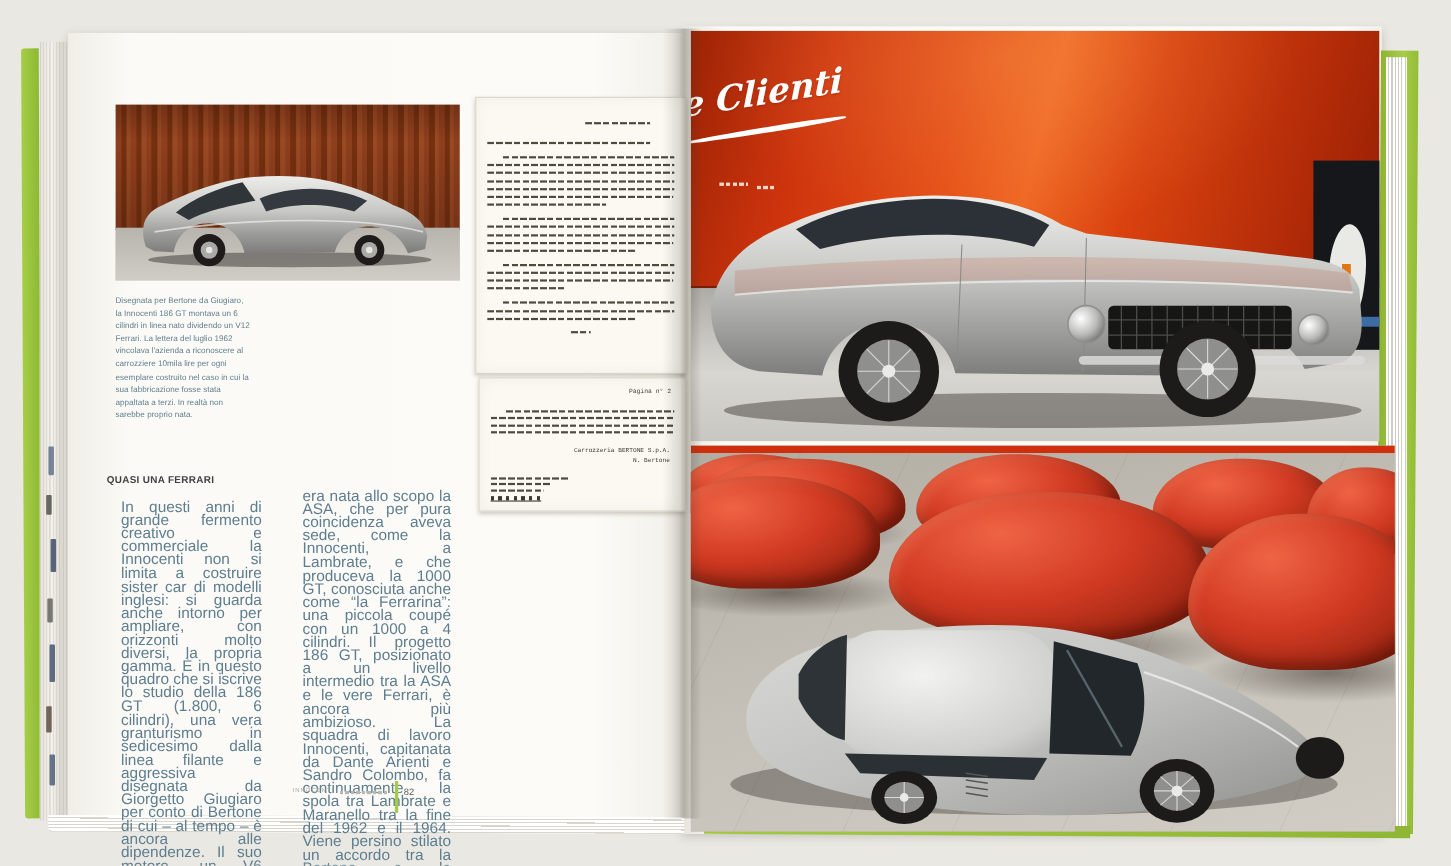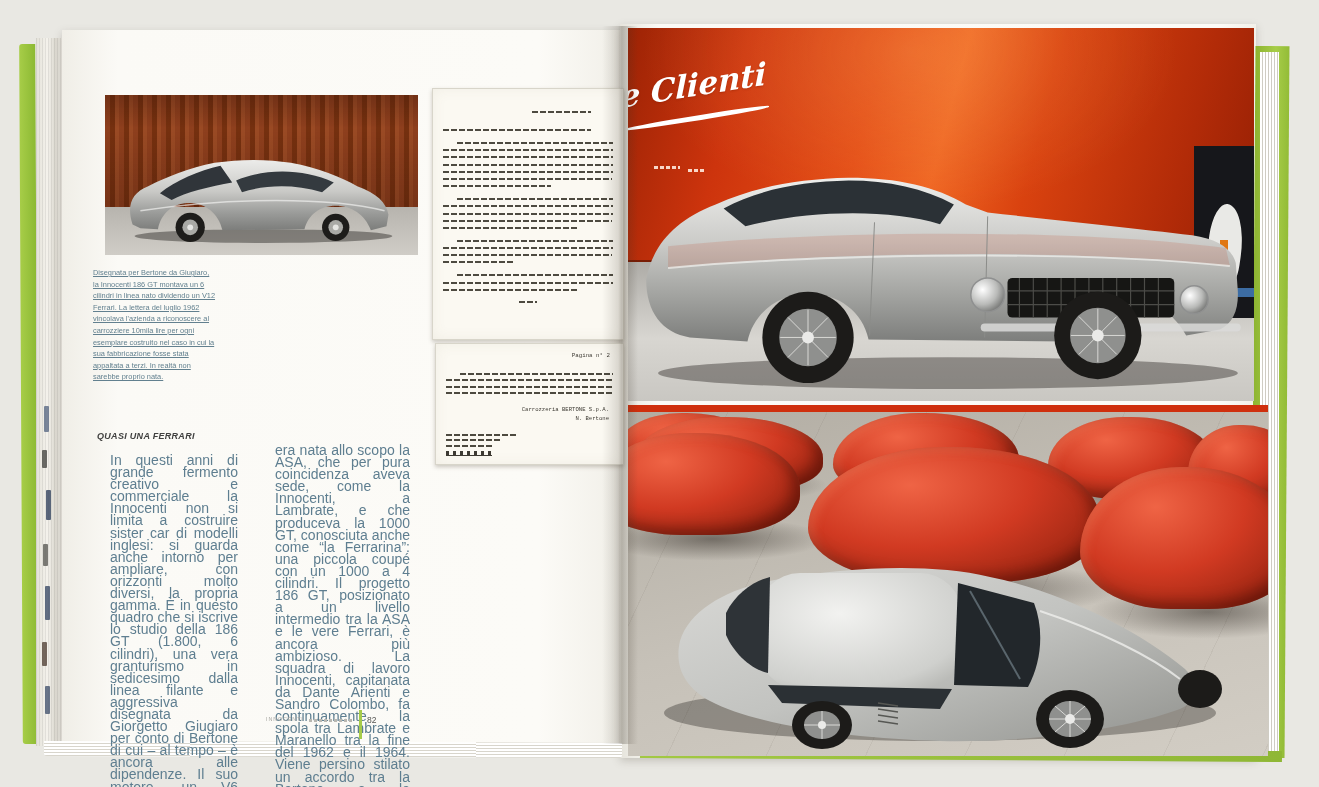--- a/index.html
+++ b/index.html
@@ -42,26 +42,26 @@
   .photoA .wall{position:absolute;left:0;top:0;width:100%;height:112px;
     background:
       linear-gradient(180deg,rgba(40,12,4,.28),rgba(40,12,4,0) 30%,rgba(40,12,4,.22) 96%),
       repeating-linear-gradient(90deg,#8e3f1d 0 5px,#75300f 5px 10px,#9a4a24 10px 14px);
     border-bottom:2px solid #54221020;}
   .photoA .ground{position:absolute;left:0;top:112px;width:100%;height:48px;
     background:linear-gradient(180deg,#b7b4ae,#d0cdc7);}
   .photoA svg{position:absolute;left:10px;bottom:6px;}
 
   
-  .caption{left:93px;top:267px;width:124px;font-size:7.4px;line-height:11.6px;
-    color:#62808f;text-align:left;text-decoration:underline;}
+  .caption{left:105px;top:267px;width:124px;font-size:7.4px;line-height:11.6px;
+    color:#62808f;text-align:left;}
   .article-col{top:431px;}
   .col1{left:97px;width:154px;}
   .col2{left:262px;width:161px;}
-  .article-col h3{margin:0 0 5px 0;font-size:9px;color:#414140;letter-spacing:.3px;font-style:italic;}
+  .article-col h3{margin:0 0 5px 0;font-size:9px;color:#414140;letter-spacing:.3px;}
   .article-col p{margin:13px;font-size:14px;line-height:12.1px;color:#5e7e90;text-align:justify;}
 
   .footer-label{left:266px;top:716px;font-size:5.4px;letter-spacing:.9px;color:#a8a7a2;}
   .footer-faint{left:309px;top:719px;width:44px;height:3px;
     background:repeating-linear-gradient(90deg,#b9b8b2 0 3px,rgba(0,0,0,0) 3px 5px);}
   .footer-bar{left:359px;top:710px;width:3px;height:29px;background:#a6cb4a;}
   .footer-page{left:367px;top:715px;font-size:8.5px;color:#565654;}
 
   
   .letter{background:#fbf9f2;border:1px solid #d8d5ca;

